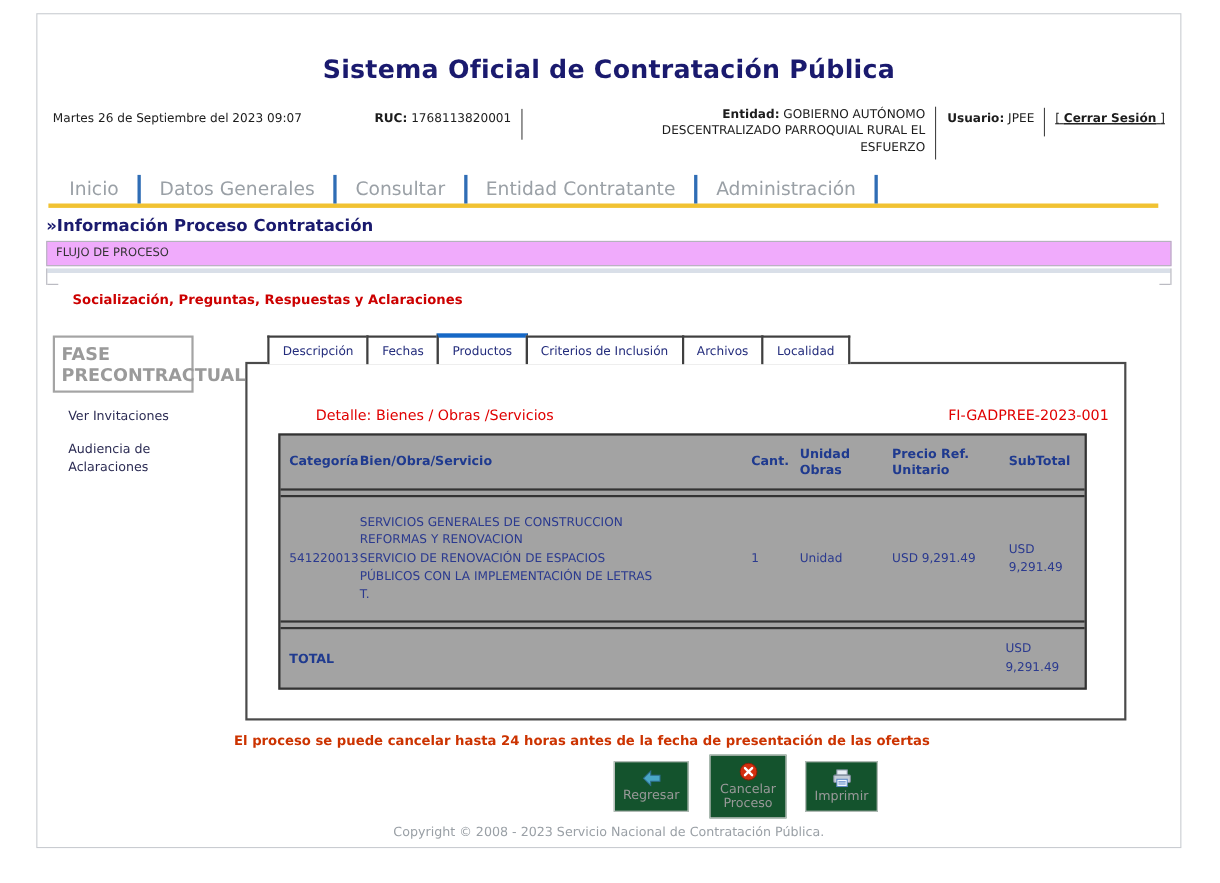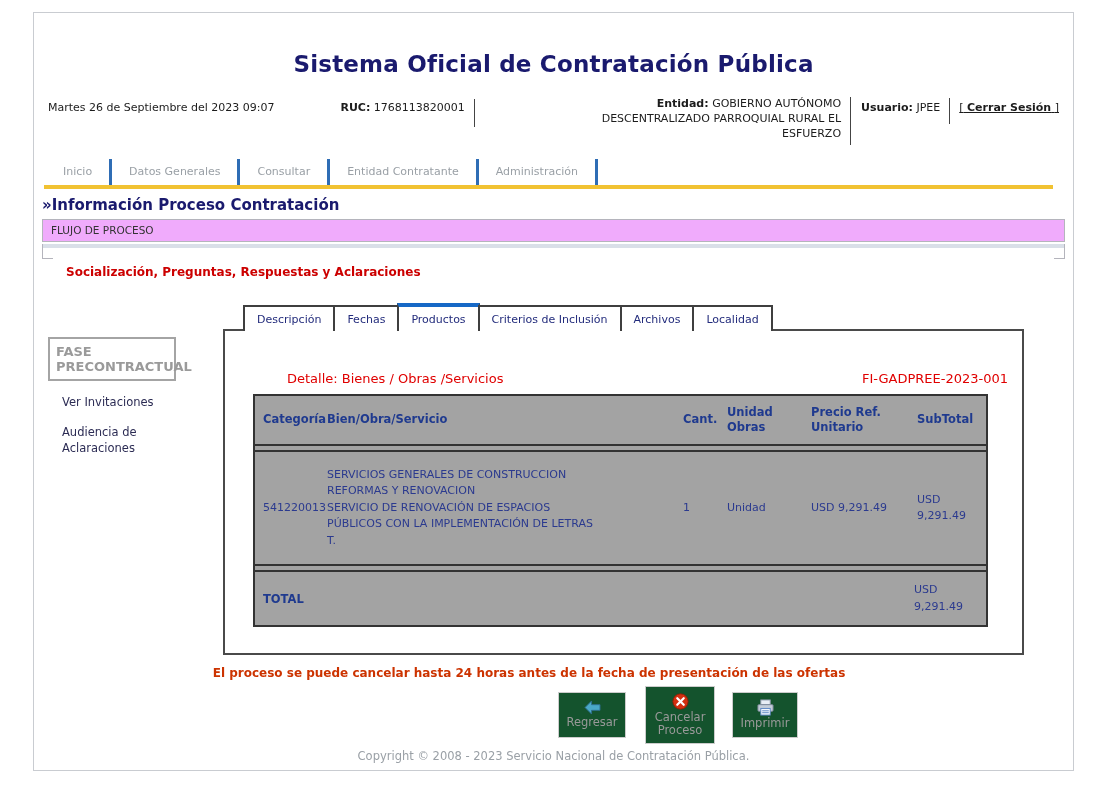--- a/index.html
+++ b/index.html
@@ -41,21 +41,21 @@
     text-align:right;max-width:290px;line-height:1.35;margin-left:10px;
   }
   .pipe-entity{height:48px;margin-left:9px;}
   .info-user{padding-top:4px;margin-left:10px;white-space:nowrap;}
   .pipe-user{height:26px;margin-left:9px;margin-top:1px;}
   .info-logout{padding-top:4px;margin-left:9px;white-space:nowrap;text-decoration:underline;}
   .logout-link{font-weight:bold;text-decoration:underline;color:#1c1c1c;cursor:pointer;}
   
   .nav{display:flex;margin:14px 0 0 12px;height:26px;align-items:center;}
   .nav-item{
-    color:#9aa0a6;font-size:11px;padding:4px 17px;
+    color:#9aa0a6;font-size:17px;padding:4px 17px;
     border-right:3px solid #2f6db5;height:18px;line-height:18px;
     cursor:pointer;white-space:nowrap;
   }
   .yellow-bar{height:4px;background:var(--accent-yellow);margin:0 20px 0 10px;}
   
   .heading{
     margin:7px 0 5px 8px;font-size:15px;font-weight:bold;color:var(--navy-dark);
   }
   .flow-box{
     margin:0 8px;border:1px solid #b4b4bc;height:21px;line-height:21px;
@@ -72,21 +72,21 @@
   .flow-open::before{left:0;}
   .flow-open::after{right:0;}
   .stage-label{
     margin:6px 0 0 32px;font-size:12px;font-weight:bold;color:var(--red-stage);
   }
   
   .main-row{display:flex;align-items:flex-start;margin-top:26px;}
   .sidebar{width:189px;box-sizing:border-box;padding-left:14px;flex:none;}
   .phase-box{
     width:128px;border:2px solid #a4a4a4;color:#9a9a9a;font-weight:bold;
-    font-size:13px;padding:5px 2px 5px 6px;box-sizing:border-box;margin-top:32px;
+    font-size:16px;padding:5px 2px 5px 6px;box-sizing:border-box;
   }
   .side-item{
     margin:13px 0 0 14px;width:112px;font-size:11.5px;color:#2c2c54;
     line-height:1.45;cursor:pointer;
   }
   
   .panel-wrap{width:801px;flex:none;}
   .tabs{display:flex;margin-left:20px;position:relative;z-index:2;}
   .tab{
     background:#fff;border:2px solid #3f3f3f;border-bottom:none;

